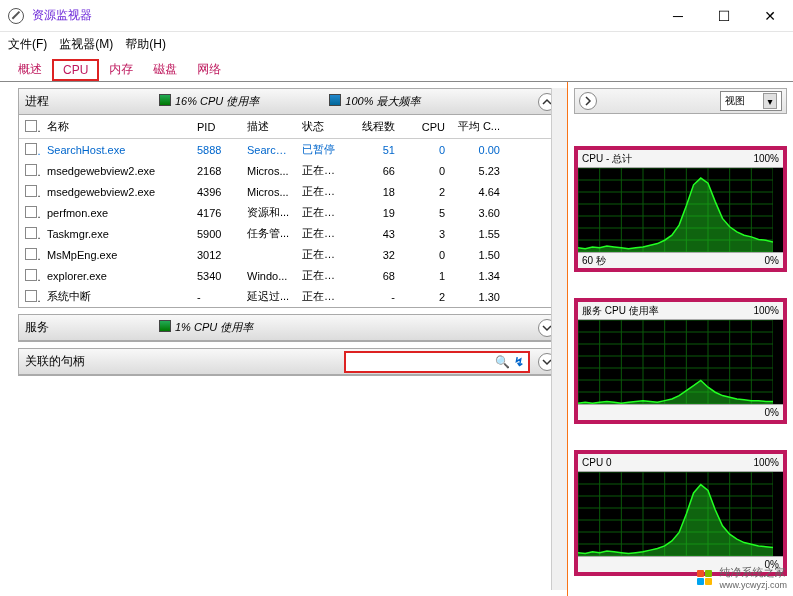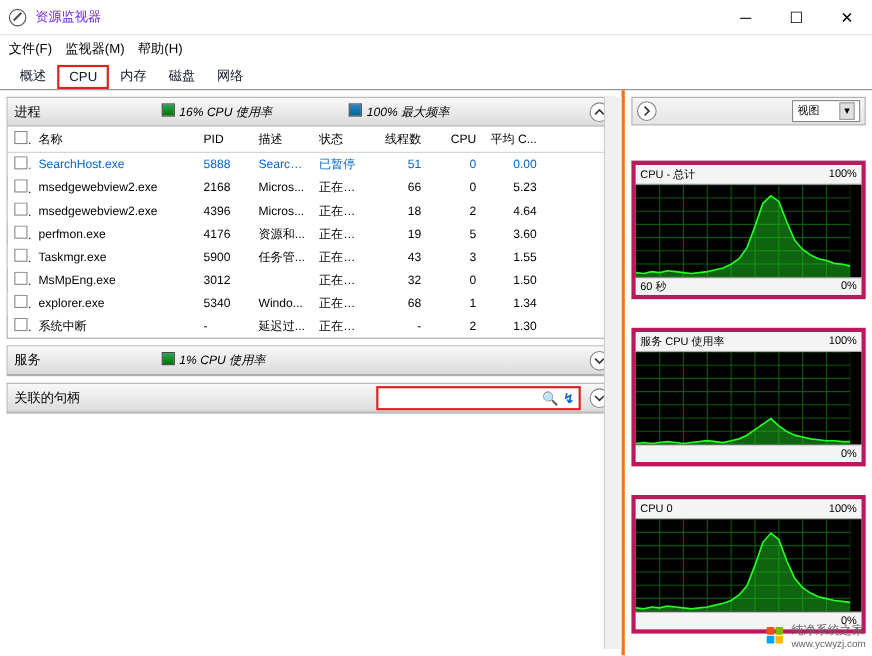--- a/index.html
+++ b/index.html
@@ -8,25 +8,25 @@
 .titlebar { height: 32px; display: flex; align-items: center; padding: 0 8px; border-bottom: 1px solid #e5e5e5; }
 .titlebar .app-icon { width: 16px; height: 16px; border: 1.5px solid #555; border-radius: 50%; position: relative; margin-right: 8px; }
 .titlebar .app-icon::after { content: ""; position: absolute; width: 1.5px; height: 10px; background: #555; left: 6px; top: 1px; transform: rotate(45deg); }
 .titlebar .title { font-size: 12px; color: #6d28d9; }
 .win-controls { position: absolute; right: 0; top: 0; display: flex; }
 .win-controls div { width: 46px; height: 32px; display: flex; align-items: center; justify-content: center; font-size: 14px; color: #000; }
 
 .menubar { height: 24px; display: flex; align-items: center; padding: 0 8px; gap: 12px; font-size: 12px; }
 
 .tabbar { height: 26px; display: flex; align-items: flex-end; padding: 0 8px; border-bottom: 1px solid #888; }
-.tabbar .tab { padding: 3px 10px; font-size: 12px; color: #0f172a; }
+.tabbar .tab { padding: 3px 10px; font-size: 12px; color: #be185d; }
 .tabbar .tab.active { border: 2px solid #d22; padding: 2px 9px; background: #fff; }
 
 .content { display: flex; height: calc(100% - 82px); }
-.left { width: 568px; border-right: 3px solid #f97316; position: relative; }
+.left { width: 568px; border-right: 1px solid #f97316; position: relative; padding-left: 12px; }
 .right { flex: 1; padding: 6px; display: flex; flex-direction: column; gap: 6px; overflow: hidden; }
 
 .panel { border: 1px solid #aaa; margin: 6px; }
 .panel-header { height: 26px; background: linear-gradient(#f6f6f6,#e4e4e4); display: flex; align-items: center; padding: 0 6px; gap: 10px; border-bottom: 1px solid #aaa; position: relative; }
 .panel-header.grad { background: linear-gradient(#f8f8f8,#dcdcdc); }
 .panel-title { font-size: 12px; }
 .stat-box { display: flex; gap: 4px; font-size: 11px; font-style: italic; }
 .ind { width: 12px; height: 12px; border: 1px solid #444; }
 .ind.green { background: linear-gradient(#2a5,#070); }
 .ind.blue { background: linear-gradient(#28c,#069); }

